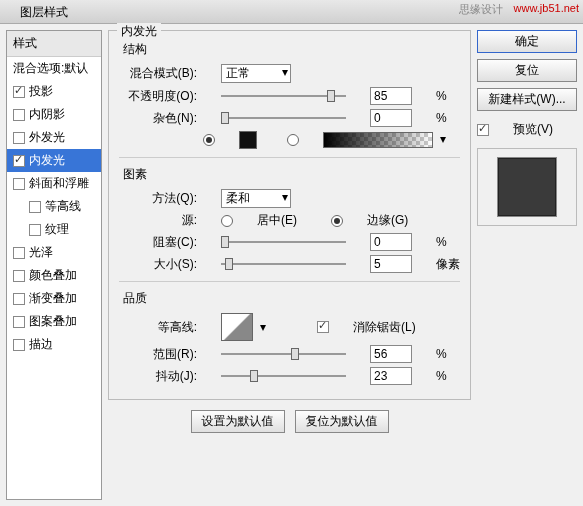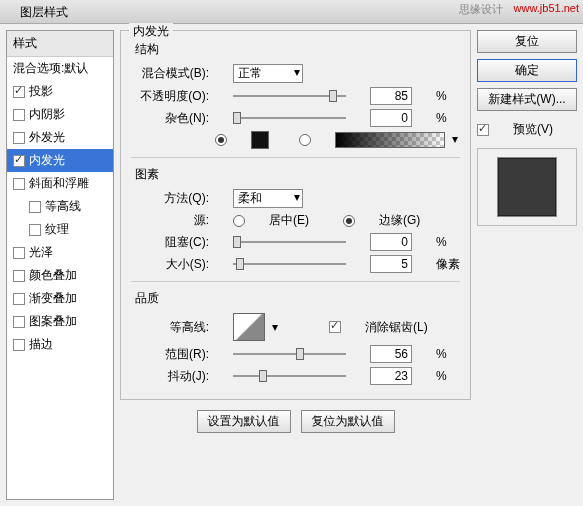--- a/index.html
+++ b/index.html
@@ -1,41 +1,41 @@
 <!DOCTYPE html>
 <html><head>
 <meta charset="utf-8">
 <style>
 * { box-sizing: border-box; margin: 0; padding: 0; font-family: "Microsoft YaHei", SimSun, sans-serif; font-size: 12px; }
 body { background: #f0f0f0; width: 583px; height: 506px; position: relative; }
 .watermark { position: absolute; top: 2px; right: 4px; color: #c00; font-size: 11px; z-index: 100; }
 .watermark2 { position: absolute; top: 2px; right: 80px; color: #888; font-size: 11px; z-index: 100; }
 .titlebar { background: linear-gradient(#e8e8e8,#d0d0d0); height: 24px; line-height: 24px; padding: 0 20px; border-bottom: 1px solid #aaa; }
 .dialog-body { display: flex; padding: 6px; gap: 6px; height: calc(100% - 24px); background: #f0f0f0; }
-.left-panel { width: 108px; border: 1px solid #999; background: #fff; }
+.left-panel { width: 96px; border: 1px solid #999; background: #fff; }
 .left-header { background: #e8e8e8; padding: 4px 6px; border-bottom: 1px solid #ccc; }
 .style-list { }
 .style-item { padding: 3px 6px; display: flex; align-items: center; gap: 4px; cursor: pointer; }
 .style-item.selected { background: #3875d7; color: #fff; }
 .style-item.indent { padding-left: 22px; }
 .chk { width: 12px; height: 12px; border: 1px solid #888; background: #fff; display: inline-block; position: relative; }
 .chk.on::after { content: "✓"; position: absolute; top: -3px; left: 0; font-size: 11px; color: #333; }
 .style-item.selected .chk.on::after { color: #333; }
 .mid-panel { flex: 1; display: flex; flex-direction: column; gap: 6px; }
 .fieldset { border: 1px solid #bbb; padding: 8px 10px 10px; position: relative; }
 .fieldset-title { position: absolute; top: -8px; left: 8px; background: #f0f0f0; padding: 0 4px; }
 .section-title { margin: 2px 0 6px 4px; }
 .row { display: flex; align-items: center; margin: 4px 0; gap: 24px; }
 .row-label { width: 78px; text-align: right; }
 .dropdown { border: 1px solid #888; background: #fff; padding: 1px 16px 16px 4px; position: relative; min-width: 70px; height: 18px; line-height: 14px; }
 .dropdown::after { content: "▾"; position: absolute; right: 2px; top: 0; }
 .slider { flex: 1; height: 18px; position: relative; max-width: 130px; }
 .slider-track { position: absolute; top: 8px; left: 0; right: 0; height: 2px; background: #999; }
 .slider-thumb { position: absolute; top: 3px; width: 8px; height: 12px; background: #ddd; border: 1px solid #666; }
-.num-input { width: 42px; height: 18px; border: 1px solid #888; background: #fff; text-align: right; padding: 0 3px; }
+.num-input { width: 42px; height: 18px; border: 1px solid #888; background: #fff; padding: 0 3px; }
 .unit { width: 24px; }
 .radio { width: 12px; height: 12px; border: 1px solid #666; border-radius: 50%; display: inline-block; position: relative; background: #fff; }
 .radio.on::after { content: ""; position: absolute; top: 2px; left: 2px; width: 6px; height: 6px; background: #333; border-radius: 50%; }
 .swatch { width: 18px; height: 18px; border: 1px solid #666; background: #111; }
 .grad { width: 110px; height: 16px; border: 1px solid #666; background: repeating-conic-gradient(#ccc 0 25%, #fff 0 50%) 0 0/8px 8px; position: relative; }
 .grad::before { content:""; position:absolute; inset:0; background: linear-gradient(to right, rgba(0,0,0,1), rgba(0,0,0,0)); }
 .grad::after { content:"▾"; position:absolute; right:-14px; top:-1px; }
 .contour { width: 32px; height: 28px; border: 1px solid #666; background: linear-gradient(135deg,#fff 48%, #888 52%); position: relative; }
 .contour::after { content:"▾"; position:absolute; right:-14px; top:6px; }
 .btn { background: linear-gradient(#fdfdfd,#e0e0e0); border: 1px solid #888; padding: 2px 10px; min-width: 80px; text-align: center; cursor: pointer; }
@@ -207,22 +207,22 @@
       </div>
     </div>
 
     <div class="btn-row">
       <span class="btn">设置为默认值</span>
       <span class="btn">复位为默认值</span>
     </div>
   </div>
 
   <div class="right-panel">
+    <span class="btn" style="border:1px solid #36c">确定</span>
     <span class="btn">复位</span>
-    <span class="btn" style="border:1px solid #36c">确定</span>
     <span class="btn">新建样式(W)...</span>
     <div class="row" style="">
       <span class="chk on"></span>
       <span>预览(V)</span>
     </div>
     <div class="preview-area">
       <div class="preview-box"></div>
     </div>
   </div>
 

